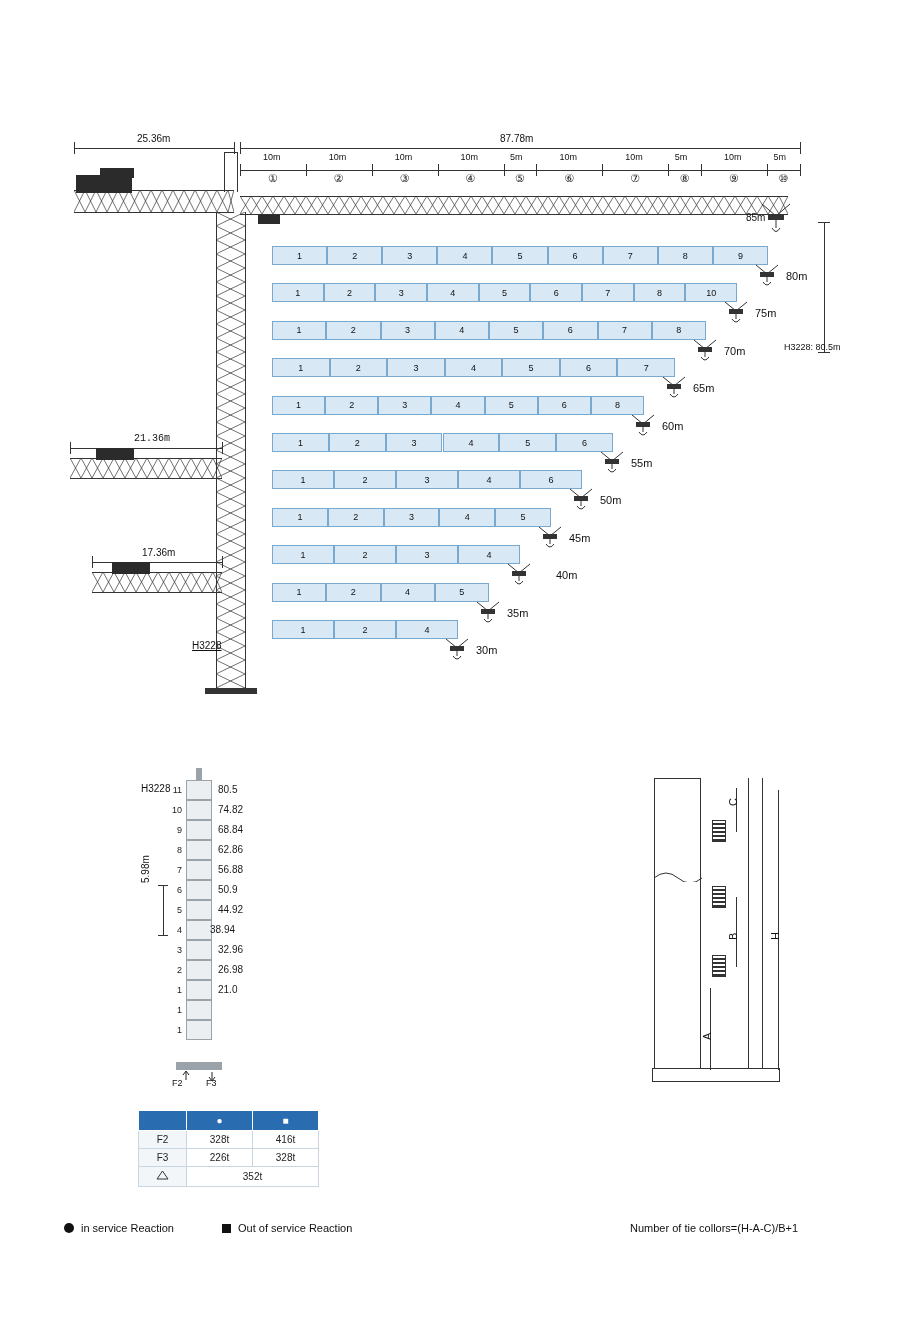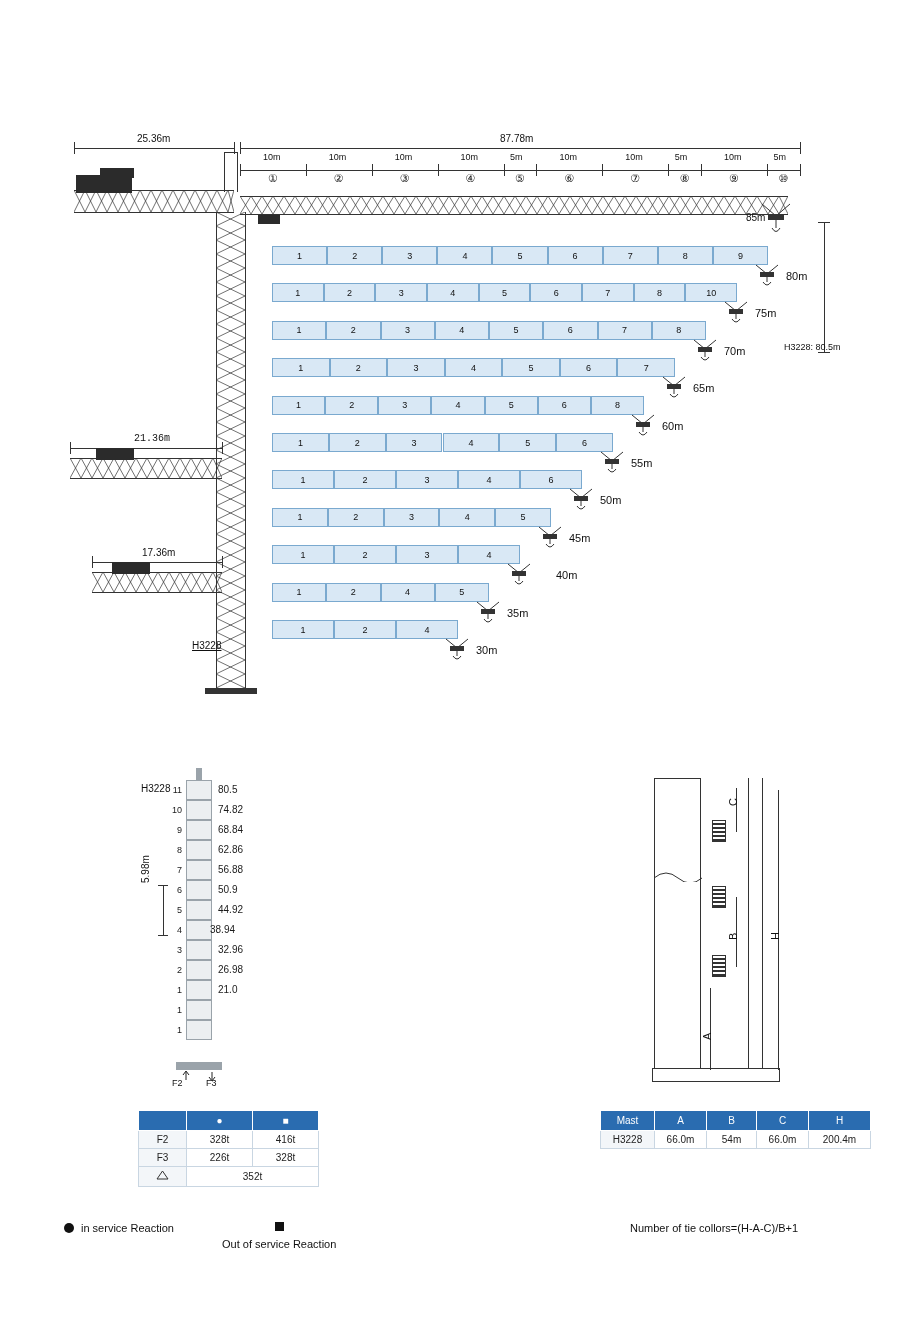--- a/index.html
+++ b/index.html
@@ -503,46 +503,26 @@
     <div class="vline" style="left:736px; top:897px; height:70px;"></div>
     <div class="lbl s11" style="left:727px; top:940px; transform:rotate(-90deg); transform-origin:left top;">B</div>
 
     <div class="vline" style="left:710px; top:988px; height:82px;"></div>
     <div class="lbl s11" style="left:701px; top:1040px; transform:rotate(-90deg); transform-origin:left top;">A</div>
 
     <div class="vline" style="left:778px; top:790px; height:280px;"></div>
     <div class="lbl s11" style="left:769px; top:940px; transform:rotate(-90deg); transform-origin:left top;">H</div>
   </div>
 
-  <table class="tbl" id="tbl-anch">
-    <thead>
-        <tr>
-      <th style="width:54px;">Mast</th>
-      <th style="width:52px;">A</th>
-      <th style="width:50px;">B</th>
-      <th style="width:52px;">C</th>
-      <th style="width:62px;">H</th>
-    </tr>
-      </thead>
-    <tbody>
-      <tr>
-        <td>H3228</td>
-        <td>66.0m</td>
-        <td>54m</td>
-        <td>66.0m</td>
-        <td>200.4m</td>
-      </tr>
-    </tbody>
-  </table>
 
   <div class="legend" style="left:64px; top:1222px;">
     <span class="sym-dot"></span>
     <span>in service Reaction</span>
   </div>
-  <div class="legend" style="left:222px; top:1222px;flex-direction:column;">
+  <div class="legend" style="left:222px; top:1222px;">
     <span class="sym-sq"></span>
     <span>Out of service Reaction</span>
   </div>
   <div class="legend" style="left:630px; top:1222px;">
     <span>Number of tie collors=(H-A-C)/B+1</span>
   </div>
 
 </div>
 
 </body></html>

